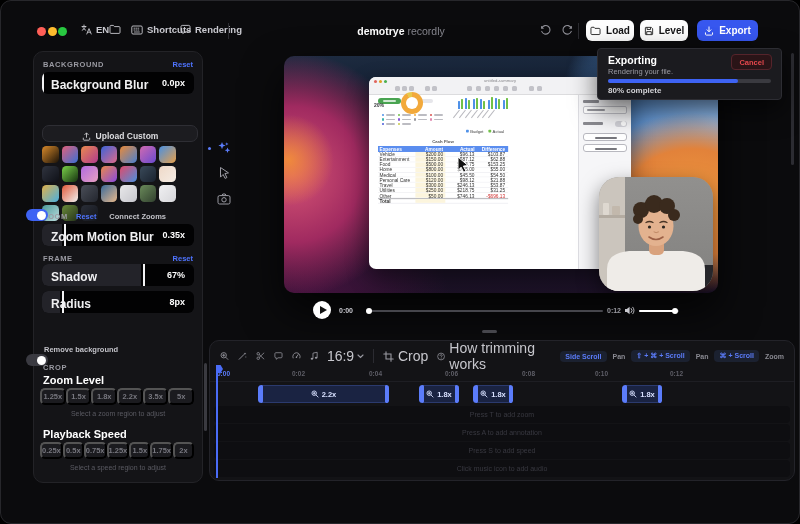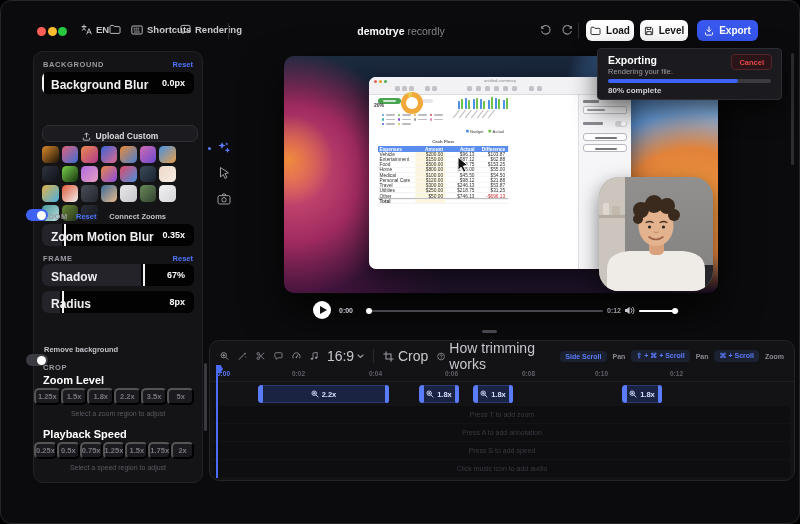--- a/index.html
+++ b/index.html
@@ -30,21 +30,21 @@
   .srow .val { position:absolute; right:9px; top:6px; font-size:9px; font-weight:700; color:#fff; }
   .segctl { position:absolute; left:8px; right:8px; height:17px; background:#09090b; border-radius:7px; display:flex; padding:2px; gap:2px; }
   .seg-cell { flex:1; display:flex; align-items:center; justify-content:center; font-size:8.5px; color:#8f8f97; border-radius:5px; font-weight:600; }
   .seg-cell.active { background:#3e63f4; color:#fff; }
   .upload { position:absolute; left:8px; right:4px; height:17px; background:#1c1c20; border:1px solid #2e2e34; border-radius:7px; display:flex; align-items:flex-end; justify-content:center; gap:5px; font-size:8.5px; font-weight:600; color:#dcdcdf; }
   .thumbs { position:absolute; left:8px; right:8px; display:flex; flex-wrap:wrap; gap:3px; }
   .thumb { width:16.5px; height:16.5px; border-radius:4.5px; }
   .toggle { position:relative; width:22px; height:12px; border-radius:6px; }
   .toggle .knob { position:absolute; top:1.5px; width:9px; height:9px; border-radius:50%; background:#fff; }
   .opt-title { position:absolute; left:9px; font-size:11px; font-weight:700; color:#fff;text-align:right; }
-  .opt-row { position:absolute; left:0; right:8px; display:flex; gap:0; }
+  .opt-row { position:absolute; left:6px; right:8px; display:flex; gap:0; }
   .opt-btn { flex:1; height:17px; background:#1b1b1f; border-radius:5px; display:flex; align-items:center; justify-content:center; font-size:7.5px; font-weight:600; color:#77777f; }
   .hint { position:absolute; left:0; right:0; text-align:center; font-size:7px; color:#5a5a62; }
 
   
   .toolstrip { position:absolute; left:208px; top:135px; width:28px; }
 
   
   .canvas { position:absolute; left:283px; top:55px; width:434px; height:237px; border-radius:10px; overflow:hidden;
     background:
       radial-gradient(circle 65px at 1% 44%, #f08a3c 0%, rgba(240,138,60,0) 70%),

